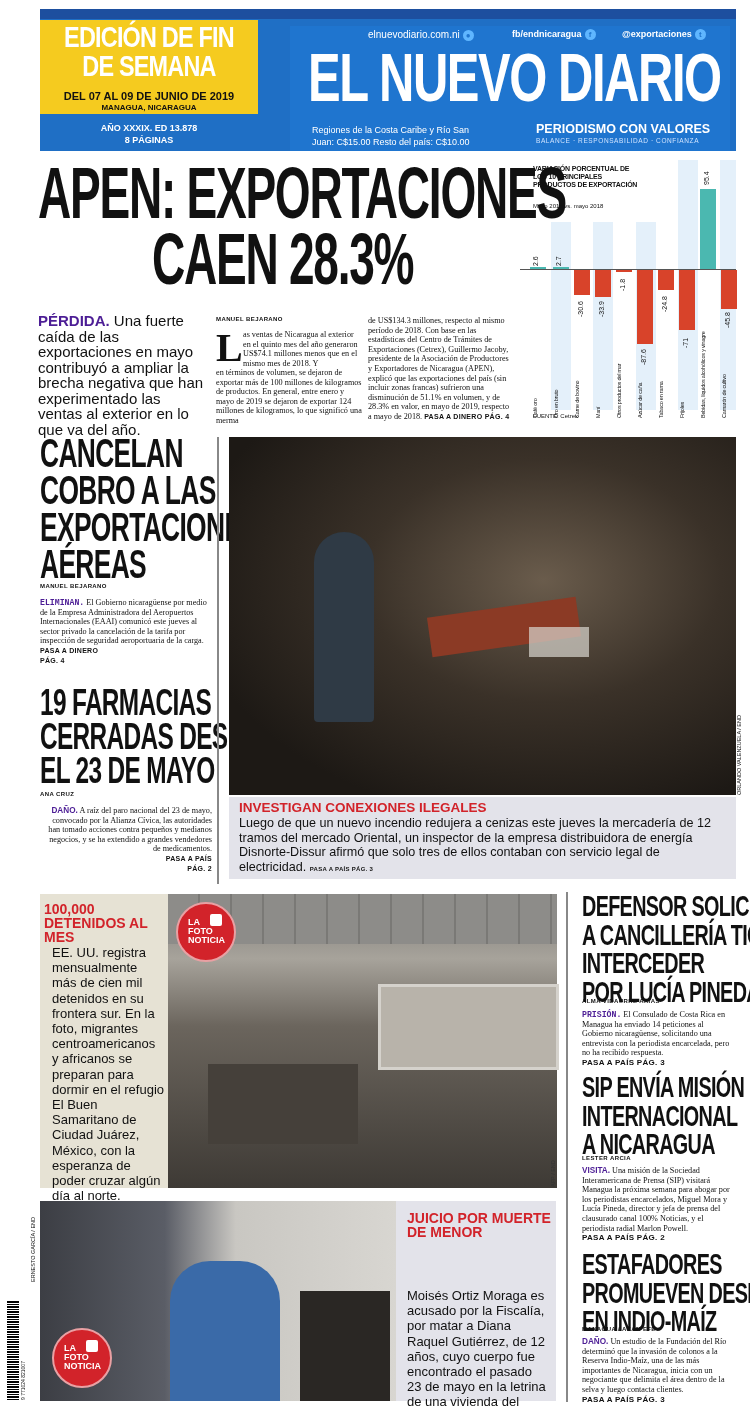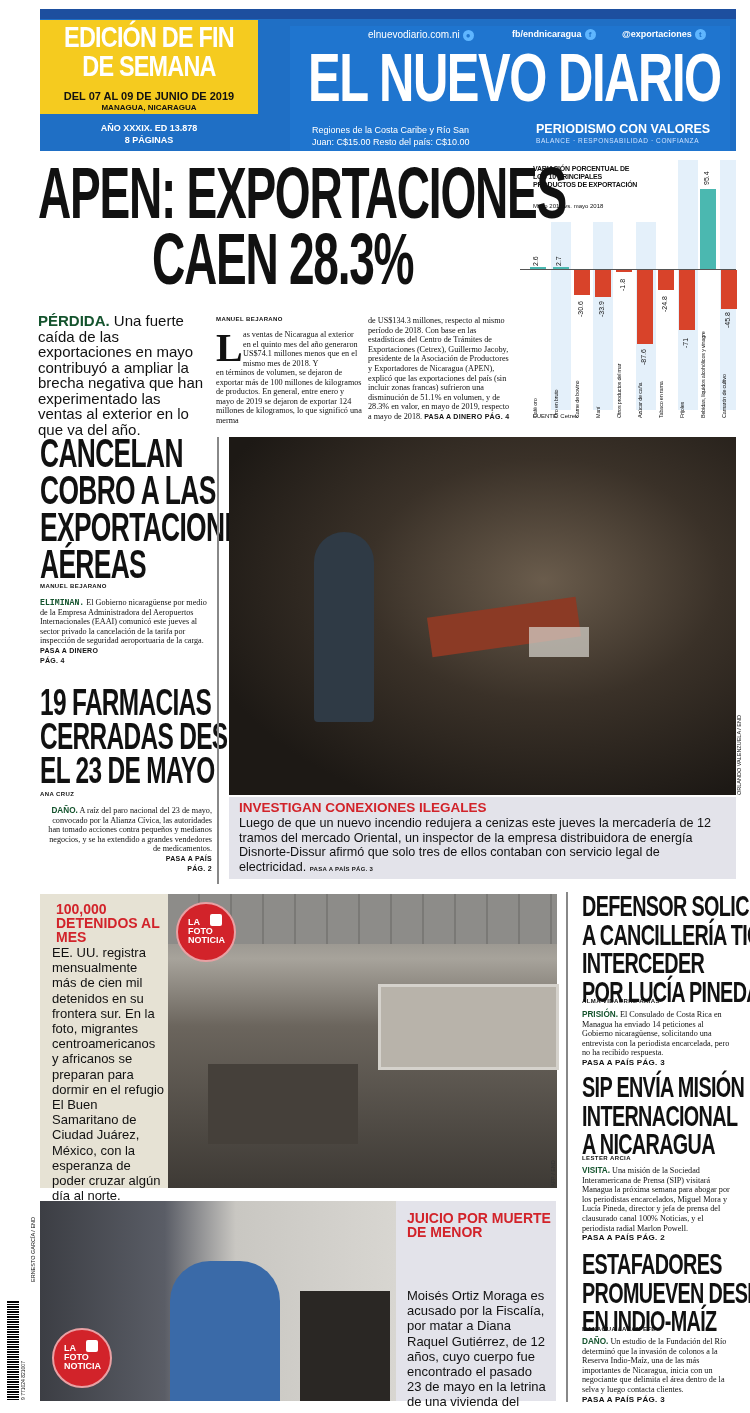--- a/index.html
+++ b/index.html
@@ -1,19 +1,19 @@
 <!DOCTYPE html>
 <html><head>
 <meta charset="utf-8">
 <style>
   html,body{margin:0;padding:0;background:#fff;}
   body{width:750px;height:1413px;position:relative;overflow:hidden;font-family:"Liberation Sans",sans-serif;color:#111;}
   .abs{position:absolute;}
   .serif{font-family:"Liberation Serif",serif;}
-  .red{color:#14532d;}
+  .red{color:#4c1d95;}
   
   .mast{left:40px;top:9px;width:696px;height:142px;background:#1f6fc5;}
   .mast-dark{left:40px;top:9px;width:696px;height:10px;background:#1d4f9f;}
   .ed-box{left:40px;top:20px;width:218px;height:94px;background:#f5cb1f;}
   .ed-title{left:40px;top:22px;width:218px;text-align:center;color:#fff;font-size:30px;line-height:29px;font-weight:700;font-family:"Liberation Sans",sans-serif;letter-spacing:-1px;transform:scaleX(.78);transform-origin:center top;}
   .ed-date{left:40px;top:90px;width:218px;text-align:center;font-size:11px;font-weight:700;line-height:12px;}
   .ed-city{left:40px;top:103px;width:218px;text-align:center;font-size:8px;font-weight:700;}
   .ed-ano{left:40px;top:122px;width:218px;text-align:center;color:#fff;font-size:9px;font-weight:700;line-height:12px;}
   .logo-box{left:290px;top:26px;width:440px;height:125px;background:#1f75cf;}
   .logo{left:308px;top:42px;color:#fff;font-size:68px;line-height:70px;font-weight:700;letter-spacing:-2px;transform:scaleX(.72);transform-origin:left top;white-space:nowrap;}
@@ -175,21 +175,21 @@
 <div class="abs credit" style="left:736px;top:795px;">ORLANDO VALENZUELA / END</div>
 <div class="abs capbox" style="left:229px;top:797px;width:507px;height:82px;">
   <div style="position:absolute;left:10px;top:3px;color:#d2232a;font-weight:700;font-size:13.5px;">INVESTIGAN CONEXIONES ILEGALES</div>
   <div style="position:absolute;left:10px;top:19px;width:485px;font-size:12.6px;line-height:14.5px;">
     <span>Luego de que un nuevo incendio redujera a cenizas este jueves la mercadería de 12 tramos del mercado Oriental, un inspector de la empresa distribuidora de energía Disnorte-Dissur afirmó que solo tres de ellos contaban con servicio legal de electricidad.</span>
     <span class="pasa" style="font-size:6px;">PASA A PAÍS PÁG. 3</span>
   </div>
 </div>
 
 <div class="abs" style="left:40px;top:894px;width:128px;height:294px;background:#e6e2d4;">
-  <div style="position:absolute;left:16px;top:8px;width:110px;color:#d2232a;font-weight:700;font-size:14px;line-height:14px;">100,000 DETENIDOS AL MES</div>
+  <div style="position:absolute;left:4px;top:8px;width:110px;color:#d2232a;font-weight:700;font-size:14px;line-height:14px;">100,000 DETENIDOS AL MES</div>
   <div style="position:absolute;left:12px;top:51px;width:112px;font-size:13px;line-height:15.2px;">EE. UU. registra mensualmente más de cien mil detenidos en su frontera sur. En la foto, migrantes centroamericanos y africanos se preparan para dormir en el refugio El Buen Samaritano de Ciudad Juárez, México, con la esperanza de poder cruzar algún día al norte.</div>
 </div>
 <div class="abs photo" style="left:168px;top:894px;width:389px;height:294px;background:linear-gradient(180deg,#7a7874 0%,#a7a39b 22%,#6b655d 45%,#3e3a35 100%);">
   <div class="abs" style="left:0;top:0;width:389px;height:50px;background:repeating-linear-gradient(90deg,#8d8c89 0 30px,#7a7976 30px 32px);"></div>
   <div class="abs" style="left:210px;top:90px;width:175px;height:80px;background:#b8b3aa;border:3px solid #d5d2cc;"></div>
   <div class="abs" style="left:40px;top:170px;width:150px;height:80px;background:#45403a;"></div>
 </div>
 <div class="badge" style="left:176px;top:902px;">
   <span class="cam"></span>
   <div>LA</div>
@@ -220,21 +220,21 @@
 <div class="vline" style="left:566px;top:892px;height:510px;"></div>
 
 <div class="abs" style="left:582px;top:892px;">
   <div class="sec-h" style="font-size:30px;line-height:28.5px;">DEFENSOR SOLICITA</div>
   <div class="sec-h" style="font-size:30px;line-height:28.5px;">A CANCILLERÍA TICA</div>
   <div class="sec-h" style="font-size:30px;line-height:28.5px;">INTERCEDER</div>
   <div class="sec-h" style="font-size:30px;line-height:28.5px;">POR LUCÍA PINEDA</div>
 </div>
 <div class="abs byline" style="left:582px;top:998px;">ALMA VIDAURRE ARIAS</div>
 <div class="abs body-text" style="left:582px;top:1010px;width:150px;">
-  <b class="red" style="font-family:Liberation Sans, sans-serif;">PRISIÓN.</b>
+  <b class="red" style="font-family:Liberation Mono, monospace;">PRISIÓN.</b>
   <span>El Consulado de Costa Rica en Managua ha enviado 14 peticiones al Gobierno nicaragüense, solicitando una entrevista con la periodista encarcelada, pero no ha recibido respuesta.</span>
   <div class="pasa" style="font-size:8px;">PASA A PAÍS PÁG. 3</div>
 </div>
 
 <div class="abs" style="left:582px;top:1073px;">
   <div class="sec-h" style="font-size:30px;line-height:28.5px;">SIP ENVÍA MISIÓN</div>
   <div class="sec-h" style="font-size:30px;line-height:28.5px;">INTERNACIONAL</div>
   <div class="sec-h" style="font-size:30px;line-height:28.5px;">A NICARAGUA</div>
 </div>
 <div class="abs byline" style="left:582px;top:1155px;">LESTER ARCIA</div>

